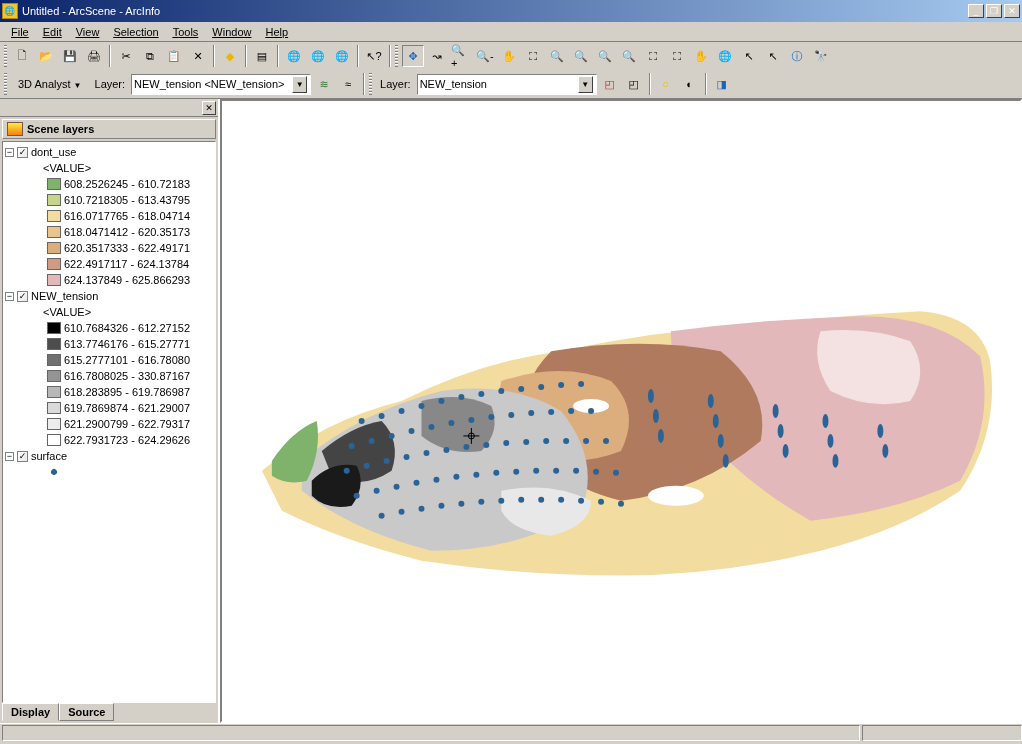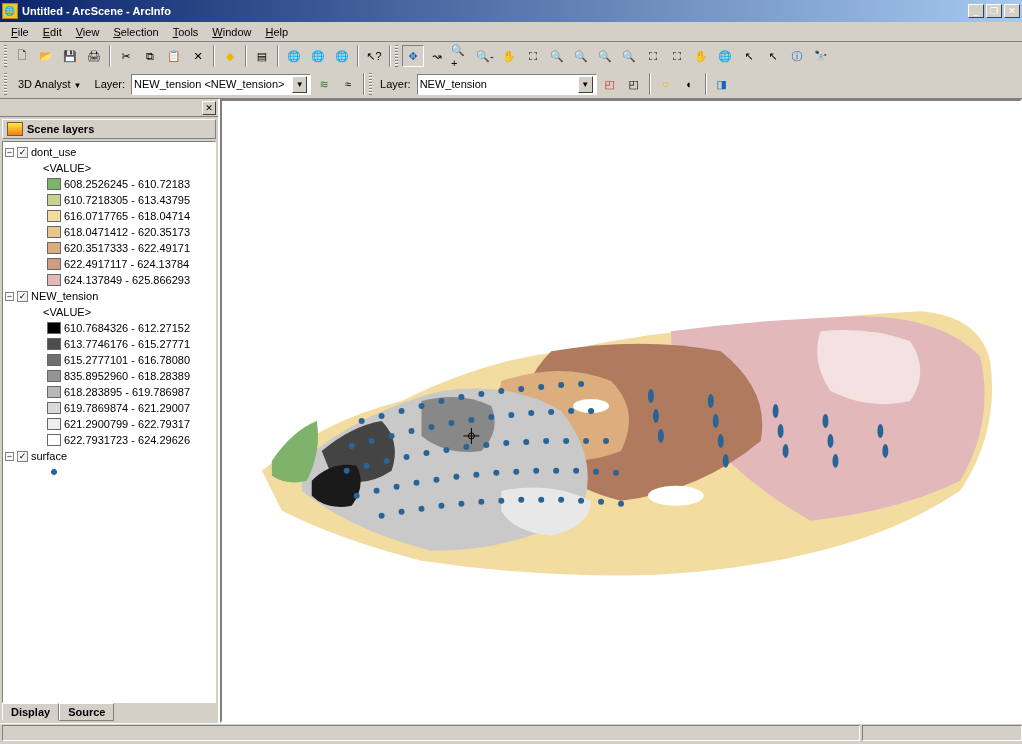--- a/index.html
+++ b/index.html
@@ -1,25 +1,25 @@
 <!DOCTYPE html>
 <html><head>
 <meta charset="utf-8">
 <style>
 * { box-sizing: border-box; margin: 0; padding: 0; font-family: Tahoma, Arial, sans-serif; font-size: 11px; }
 body { background: #d4d0c8; width: 1022px; height: 744px; overflow: hidden; position: relative; }
 
 .titlebar { background: linear-gradient(to right, #0a246a, #a6caf0); height: 22px; display: flex; align-items: center; padding: 0 2px; color: white; }
 .titlebar .icon { width: 16px; height: 16px; background: #f4c430; border: 1px solid #b8860b; margin-right: 4px; display: flex; align-items: center; justify-content: center; font-size: 9px; }
-.titlebar .title { flex: 1; font-weight: bold; }
+.titlebar .title { flex: 1; font-weight: normal; }
 .winbtns { display: flex; gap: 2px; }
 .winbtn { width: 16px; height: 14px; background: #d4d0c8; border: 1px solid; border-color: #fff #404040 #404040 #fff; display: flex; align-items: center; justify-content: center; font-size: 9px; cursor: pointer; }
 
 .menubar { background: #d4d0c8; height: 20px; display: flex; align-items: center; padding: 0 4px; border-bottom: 1px solid #808080; }
-.menubar span { padding: 2px 7px; cursor: pointer; }
+.menubar span { padding: 2px 7px; cursor: pointer; text-decoration: underline; }
 .menubar span u { text-decoration: underline; }
 
 .toolbar-area { background: #d4d0c8; border-bottom: 1px solid #808080; }
 .toolbar-row { display: flex; align-items: center; padding: 2px 4px; gap: 2px; min-height: 28px; }
 .tbtn { width: 22px; height: 22px; display: flex; align-items: center; justify-content: center; cursor: pointer; border: 1px solid transparent; }
 .tsep { width: 2px; height: 22px; border-left: 1px solid #808080; border-right: 1px solid #fff; margin: 0 2px; }
 .tgrip { width: 3px; height: 22px; background: repeating-linear-gradient(to bottom, #808080 0 1px, #fff 1px 2px, transparent 2px 3px); margin-right: 2px; cursor: move; }
 
 .combo { height: 21px; background: #fff; border: 1px solid; border-color: #808080 #fff #fff #808080; display: inline-flex; align-items: center; padding: 0 2px; }
 .combo input { border: none; outline: none; background: transparent; height: 17px; }
@@ -211,21 +211,21 @@
         <div class="tree-row ind3">
           <span class="swatch" style="background:#4d4d4d"></span>
         <span>613.7746176 - 615.27771</span>
         </div>
         <div class="tree-row ind3">
           <span class="swatch" style="background:#707070"></span>
         <span>615.2777101 - 616.78080</span>
         </div>
         <div class="tree-row ind3">
           <span class="swatch" style="background:#949494"></span>
-        <span>835.8952960 - 618.28389</span>
+        <span>616.7808025 - 330.87167</span>
         </div>
         <div class="tree-row ind3">
           <span class="swatch" style="background:#b7b7b7"></span>
         <span>618.283895 - 619.786987</span>
         </div>
         <div class="tree-row ind3">
           <span class="swatch" style="background:#dadada"></span>
         <span>619.7869874 - 621.29007</span>
         </div>
         <div class="tree-row ind3">

